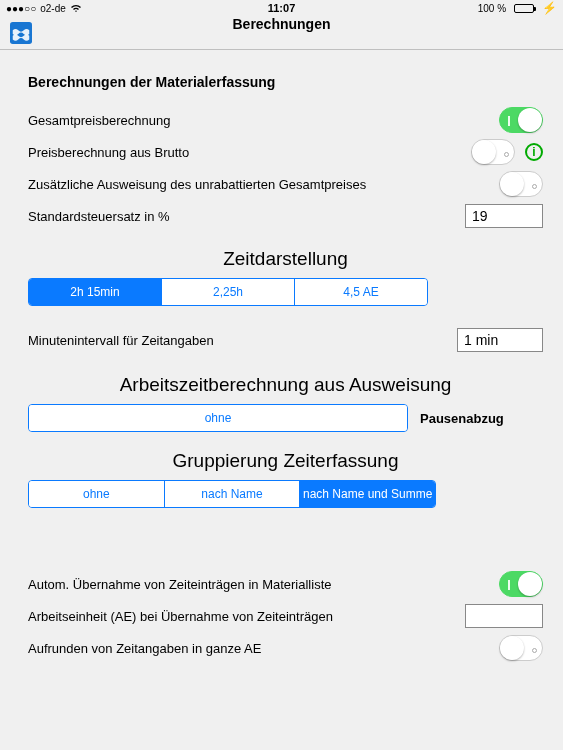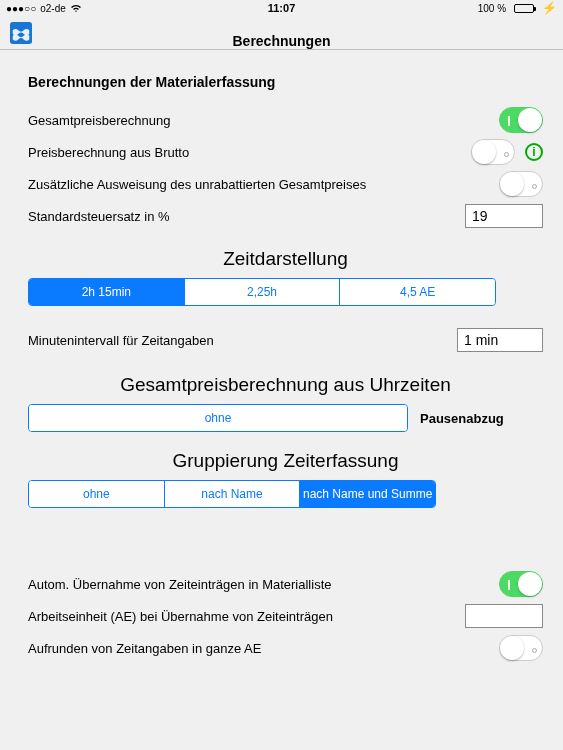--- a/index.html
+++ b/index.html
@@ -26,21 +26,21 @@
   .status-right { display: flex; align-items: center; gap: 8px; }
   .battery {
     width: 20px; height: 9px; border: 1px solid #000; border-radius: 2px;
     position: relative; display:inline-block;
   }
   .battery::after { content:""; position:absolute; right:-3px; top:2px; width:2px; height:4px; background:#000; border-radius:0 1px 1px 0;}
   .battery-fill { background:#4cd964; width:100%; height:100%; border-radius:1px;}
   .charge { color:#4cd964; font-size:12px; line-height:9px;}
   .header {
     height: 34px;
-    display:flex; align-items:flex-end; justify-content:center;
+    display:flex; align-items:flex-start; justify-content:center;
     border-bottom: 1px solid #bfbfbf;
     position: relative;
     background:#f0f0f0;
   }
   .header .logo {
     position:absolute; left:10px; top:6px; width:22px; height:22px;
   }
   .header-title { font-weight: bold; font-size: 14px; }
   .content { padding: 6px 20px 0 28px; }
   .section-title { font-weight: bold; font-size: 14px; margin: 18px 0 14px 0; }
@@ -84,21 +84,21 @@
   .seg {
     flex:1; text-align:center; padding:6px 0; color:#0a7aff; background:#fff;
     border-right:1px solid #0a7aff; cursor:pointer;
   }
   .seg:last-child { border-right:none;}
   .seg.active { background:#0a7aff; color:#fff;}
   .seg-row { display:flex; align-items:center; gap:12px;}
   .seg-aside { font-weight:bold; font-size:13px; }
   .seg-container-2 { width: 380px; }
   .seg-container-3 { width: 408px; }
-  .seg-container-full { width: 468px; }
+  .seg-container-full { width: 400px; }
   .spacer-lg { height: 30px;}
 </style>
 </head>
 <body>
 
 <div class="status-bar">
   <div class="status-left">
     <span>●●●○○</span>
     <span>o2-de</span>
     <svg width="12" height="9" viewBox="0 0 12 9">
@@ -172,21 +172,21 @@
     <div class="seg">4,5 AE</div>
   </div>
 
   <div class="row" style="margin-top:18px">
     <div class="row-label">Minutenintervall für Zeitangaben</div>
     <div class="right-group">
       <input class="text-input text-input-wide" value="1 min" style="">
     </div>
   </div>
 
-  <div class="sub-label" style="margin-top:18px">Gesamtpreisberechnung aus Uhrzeiten</div>
+  <div class="sub-label" style="margin-top:18px">Arbeitszeitberechnung aus Ausweisung</div>
   <div class="seg-row">
     <div class="segmented seg-container-2">
       <div class="seg">ohne</div>
     </div>
     <div class="seg-aside">Pausenabzug</div>
   </div>
 
   <div class="sub-label" style="margin-top:18px">Gruppierung Zeiterfassung</div>
   <div class="segmented seg-container-3">
     <div class="seg">ohne</div>

